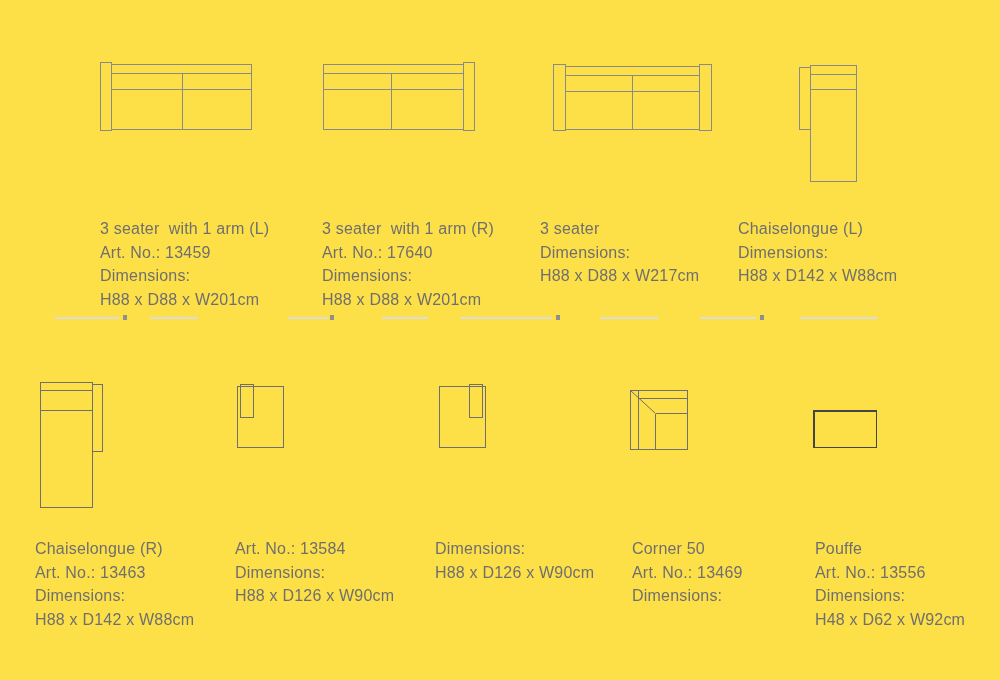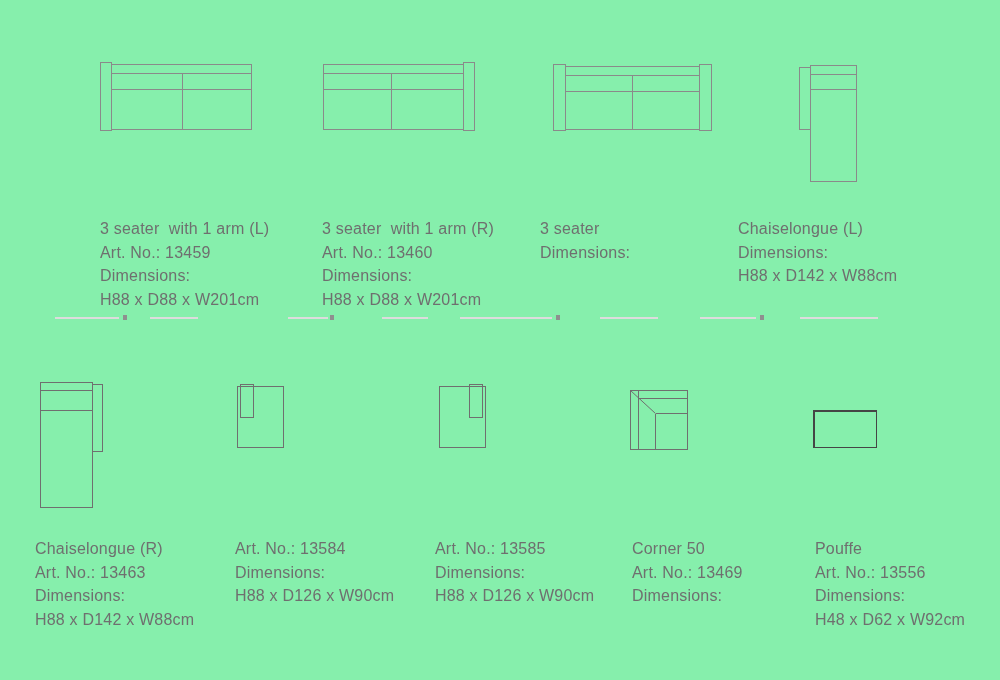--- a/index.html
+++ b/index.html
@@ -1,21 +1,21 @@
 <!DOCTYPE html>
 <html><head>
 <meta charset="utf-8">
 <style>
   * { margin: 0; padding: 0; box-sizing: border-box; }
   html, body { background: #ffffff; }
   .page {
     position: relative;
     width: 1000px;
     height: 680px;
-    background: #86efac;
+    background: #fde047;
     font-family: "Liberation Sans", "DejaVu Sans", sans-serif;
     color: #6f6f6f;
     overflow: hidden;
   }
   .cell { position: absolute; }
   .diag { position: absolute; }
   .diag svg { display: block; }
   .text-block { position: absolute; top: 155px; left: 0; width: 230px; }
   .text-block div {
     font-size: 16px;
@@ -74,21 +74,21 @@
           <rect x="0.5" y="2" width="140" height="65"></rect>
           <rect x="140.5" y="0.5" width="11" height="68"></rect>
           <line x1="0.5" y1="11.5" x2="140.5" y2="11.5"></line>
           <line x1="0.5" y1="27.5" x2="140.5" y2="27.5"></line>
           <line x1="68.5" y1="11.5" x2="68.5" y2="67"></line>
         </g>
       </svg>
     </div>
     <div class="text-block">
       <div>3 seater  with 1 arm (R)</div>
-      <div>Art. No.: 13460</div>
+      <div>Art. No.: 17640</div>
       <div>Dimensions:</div>
       <div>H88 x D88 x W201cm</div>
     </div>
   </div>
 
   <div class="cell" style="left:540px; top:62px;">
     <div class="diag" style="left:13px; top:2px;">
       <svg width="159" height="67" viewBox="0 0 159 67" fill="none" shape-rendering="crispEdges">
         <g stroke="#8a8a8a" stroke-width="1">
           <rect x="12.5" y="2" width="134" height="63"></rect>
@@ -96,20 +96,21 @@
           <rect x="146.5" y="0.5" width="12" height="66"></rect>
           <line x1="12.5" y1="11.5" x2="146.5" y2="11.5"></line>
           <line x1="12.5" y1="27.5" x2="146.5" y2="27.5"></line>
           <line x1="79.5" y1="11.5" x2="79.5" y2="65"></line>
         </g>
       </svg>
     </div>
     <div class="text-block">
       <div>3 seater</div>
       <div>Dimensions:</div>
+      <div>H88 x D88 x W217cm</div>
     </div>
   </div>
 
   <div class="cell" style="left:738px; top:62px;">
     <div class="diag" style="left:61px; top:3px;">
       <svg width="58" height="117" viewBox="0 0 58 117" fill="none" shape-rendering="crispEdges">
         <g stroke="#8a8a8a" stroke-width="1">
           <rect x="11.5" y="0.5" width="46" height="116"></rect>
           <rect x="0.5" y="2" width="11" height="62"></rect>
           <line x1="11.5" y1="9.5" x2="57.5" y2="9.5"></line>
@@ -177,21 +178,20 @@
   <div class="cell" style="left:435px; top:382px;">
     <div class="diag" style="left:2px; top:2px;">
       <svg width="49" height="64" viewBox="0 0 49 64" fill="none" shape-rendering="crispEdges">
         <g stroke="#6f6f6f" stroke-width="1">
           <rect x="2.5" y="2.5" width="46" height="61"></rect>
           <rect x="32.5" y="0.5" width="13" height="33"></rect>
         </g>
       </svg>
     </div>
     <div class="text-block">
-      <div>Art. No.: 13585</div>
       <div>Dimensions:</div>
       <div>H88 x D126 x W90cm</div>
     </div>
   </div>
 
   <div class="cell" style="left:632px; top:382px;">
     <div class="diag" style="left:-2px; top:8px;">
       <svg width="58" height="60" viewBox="0 0 58 60" fill="none">
         <g stroke="#6f6f6f" stroke-width="1">
           <rect x="0.5" y="0.5" width="57" height="59" shape-rendering="crispEdges"></rect>

